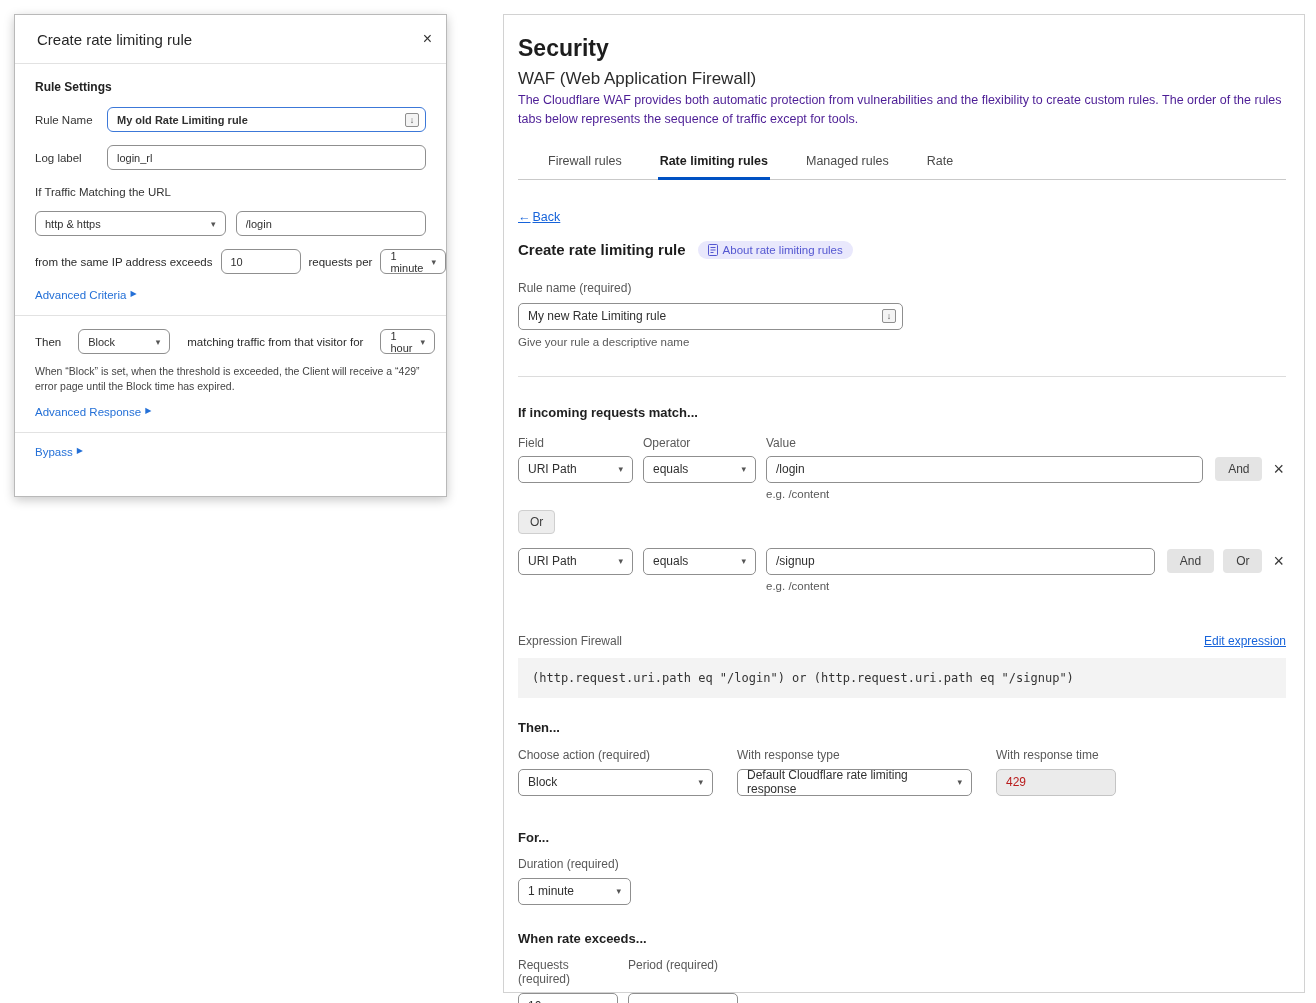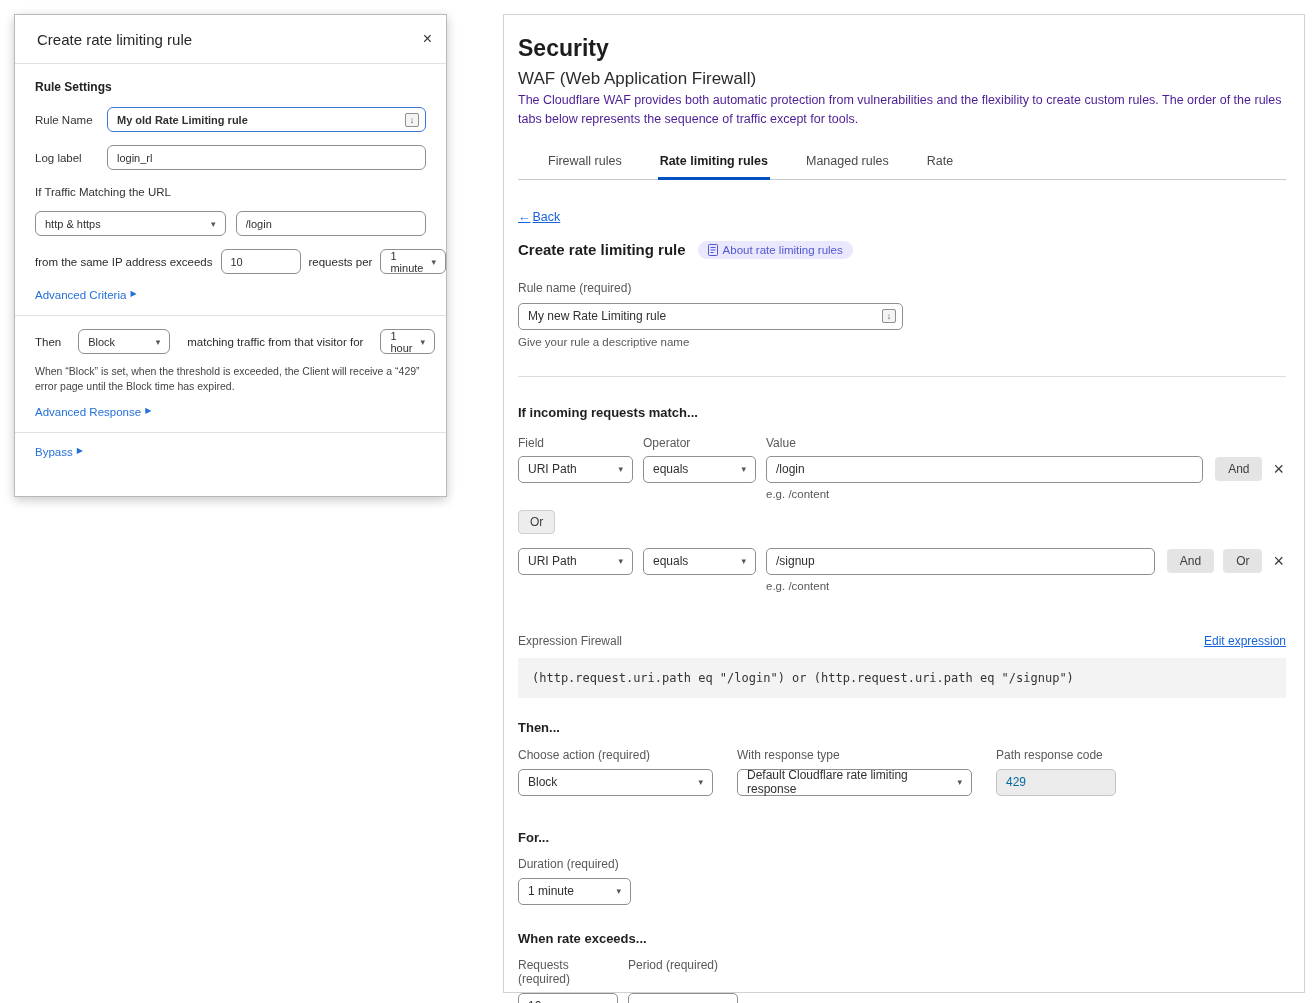--- a/index.html
+++ b/index.html
@@ -11,21 +11,21 @@
     border: 1px solid #8f8f8f; border-radius: 5px; background: #fff;
     display: flex; align-items: center; justify-content: space-between;
     padding: 0 9px; font-size: 12px; color: #303030; height: 27px; cursor: pointer;
   }
   .select .arrow { font-size: 9px; color: #555; margin-left: 8px; }
   .tinput {
     border: 1px solid #8f8f8f; border-radius: 5px; background: #fff;
     font-size: 12px; color: #303030; height: 27px; padding: 0 9px; width: 100%;
     font-family: "Liberation Sans", sans-serif; outline: none;
   }
-  .tinput:disabled { background: #ebebeb; border-color: #c4c4c4; color: #0369a1; }
+  .tinput:disabled { background: #ebebeb; border-color: #c4c4c4; color: #b91c1c; }
   .gbtn {
     background: #e4e4e4; border: none; border-radius: 4px; color: #3d3d3d;
     font-size: 12px; padding: 5px 13px; cursor: pointer; font-family: "Liberation Sans", sans-serif;
   }
   .xbtn { background: none; border: none; font-size: 18px; font-weight: 300; color: #3a3a3a; cursor: pointer; line-height: 1; padding: 0 2px; }
   .link { color: #1663da; text-decoration: underline; font-size: 12px; cursor: pointer; }
   .field-label { font-size: 12px; color: #595959; }
   .sec-heading { font-size: 13px; font-weight: bold; color: #1f1f1f; }
   .hint { font-size: 11.5px; color: #595959; }
   .input-wrap { position: relative; }
@@ -312,21 +312,21 @@
       </div>
     </div>
     <div class="then-col">
       <span class="field-label">With response type</span>
       <div class="select w-rtype ctrl">
         <span>Default Cloudflare rate limiting response</span>
         <span class="arrow">▾</span>
       </div>
     </div>
     <div class="then-col">
-      <span class="field-label">Path response code</span>
+      <span class="field-label">With response time</span>
       <input class="tinput w-rcode ctrl" disabled="" value="429" style="">
     </div>
   </div>
 
   <div class="sec-heading mt-heading-lg">For...</div>
   <div class="field-label" style="margin-top:12px">Duration (required)</div>
   <div class="ctrl-row">
     <div class="select w-duration">
       <span>1 minute</span>
       <span class="arrow">▾</span>

